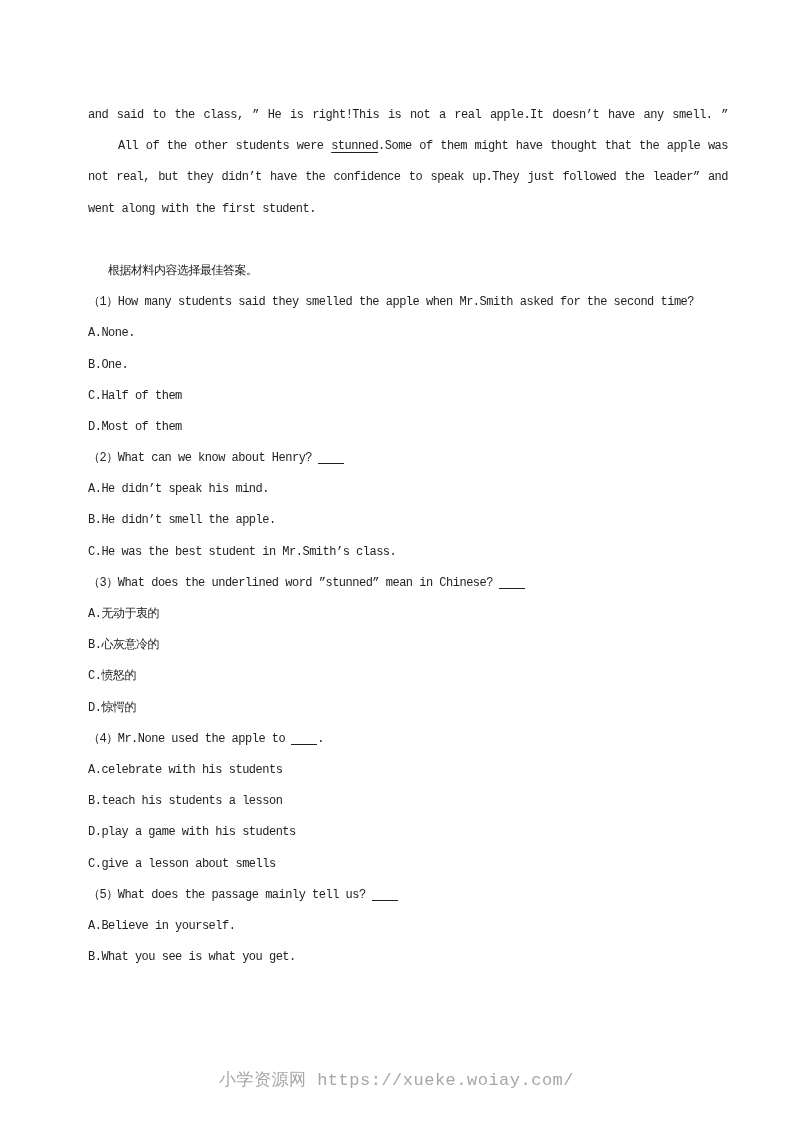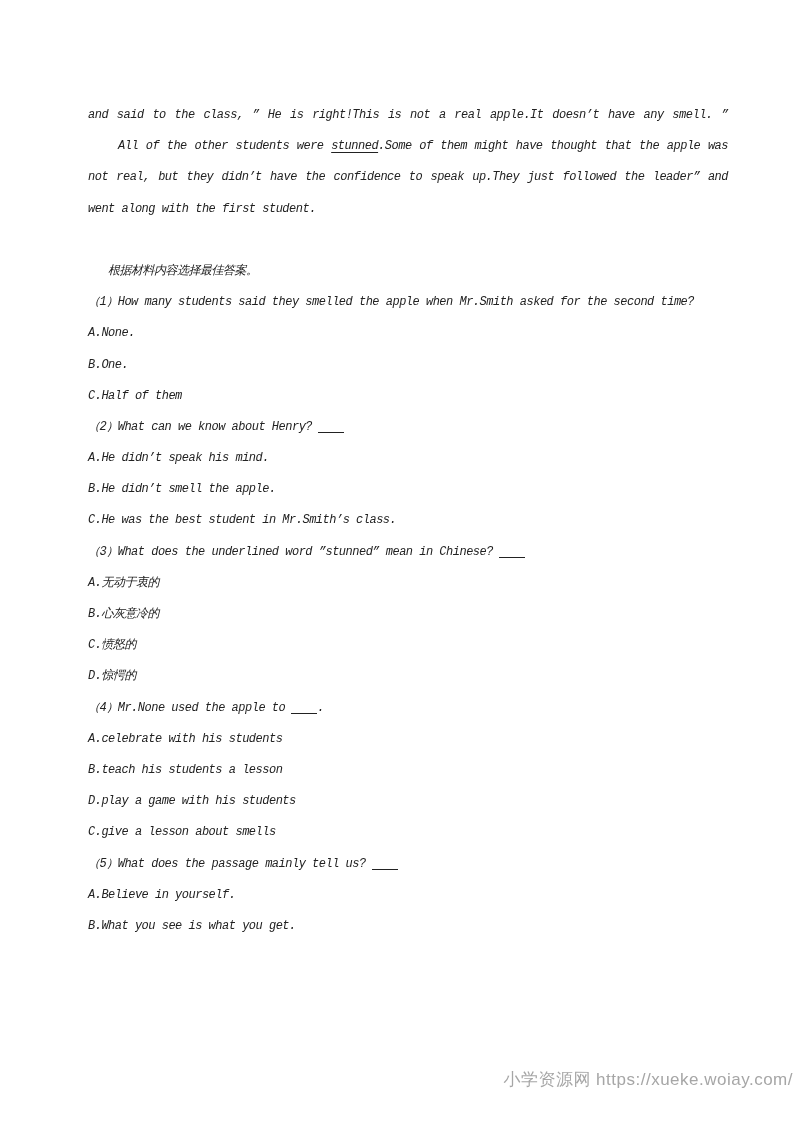--- a/index.html
+++ b/index.html
@@ -15,21 +15,20 @@
     font-family: "Liberation Mono", "DejaVu Sans Mono", monospace;
     color: #222222;
   }
   .content {
     position: absolute;
     left: 88px;
     top: 100px;
     width: 640px;
     font-size: 12px;
     letter-spacing: -0.5px;
-    font-style: italic;
   }
   .line {
     height: 31.2px;
     line-height: 31.2px;
   }
   
   .jl {
     text-align: justify;
     text-align-last: justify;
   }
@@ -50,22 +49,22 @@
     height: 14px;
     border-bottom: 1px solid #222222;
     margin-left: 6px;
     vertical-align: -3px;
   }
   .footer {
     position: absolute;
     top: 1068px;
     left: 0;
     width: 793px;
-    text-align: right;
-    font-family: Liberation Sans, sans-serif;
+    text-align: center;
+    font-family: Liberation Mono, monospace;
     font-size: 17px;
     letter-spacing: 0.5px;
     color: #a6a6a6;
   }
 </style>
 </head>
 <body>
 
 <div class="content">
 
@@ -81,20 +80,21 @@
 
   <div class="line instruction-line">根据材料内容选择最佳答案。</div>
 
   <div>
     <div class="line">
       <span>（1）</span><span>How many students said they smelled the apple when Mr.Smith asked for the second time?</span>
     </div>
     <div class="line">A.None.</div>
     <div class="line">B.One.</div>
     <div class="line">C.Half of them</div>
+    <div class="line">D.Most of them</div>
   </div>
 
   <div>
     <div class="line">
       <span>（2）</span><span>What can we know about Henry?</span><span class="blank"></span>
     </div>
     <div class="line">A.He didn’t speak his mind.</div>
     <div class="line">B.He didn’t smell the apple.</div>
     <div class="line">C.He was the best student in Mr.Smith’s class.</div>
   </div>

